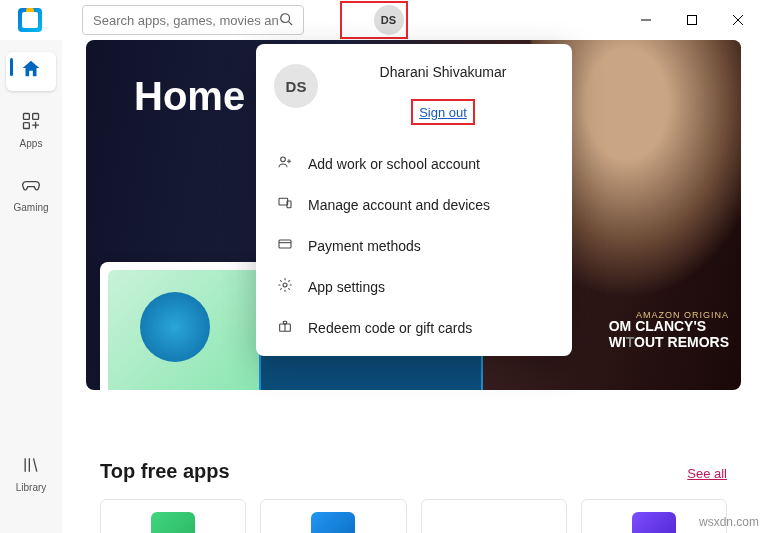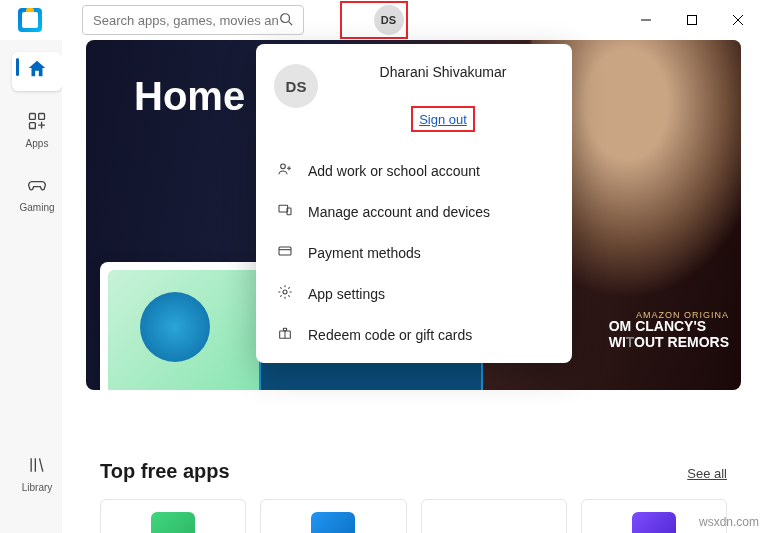--- a/index.html
+++ b/index.html
@@ -16,21 +16,21 @@
     
     .profile-chip { width:30px; height:30px; border-radius:50%; background:#ddd; display:flex; align-items:center; justify-content:center; font-size:11px; color:#333; font-weight:600; margin-left:30px; }
     .profile-box { border:2px solid #e6262c; padding:2px; margin-left:28px; }
     
     .titlebar-spacer { flex:1; }
     .winbtns { display:flex; }
     .winbtn { width:46px; height:32px; display:flex; align-items:center; justify-content:center; font-size:12px; color:#000; }
     
     .shell { display:flex; height:calc(100% - 40px); }
     
-    .sidebar { width:62px; background:#f7f7f7; display:flex; flex-direction:column; align-items:flex-end; padding-top:12px; gap:14px; }
+    .sidebar { width:62px; background:#f7f7f7; display:flex; flex-direction:column; align-items:center; padding-top:12px; gap:14px; }
     .nav-item { width:50px; display:flex; flex-direction:column; align-items:center; gap:2px; padding:6px 0; border-radius:6px; font-size:10px; color:#555; }
     .nav-item.active { background:#fff; box-shadow:0 1px 3px rgba(0,0,0,.15); }
     .nav-item.active .nav-ico { color:#0067c0; }
     .nav-item.active::before { content:""; position:absolute; left:4px; width:3px; height:18px; background:#0067c0; border-radius:2px; }
     .nav-item { position:relative; }
     .nav-ico { font-size:18px; color:#333; }
     .sidebar-spacer{flex:1;}
     
     .main { flex:1; overflow:hidden; position:relative; background:#fff; }
     .hero { height:350px; background:linear-gradient(100deg,#0f1229 0%,#1a1e3a 35%,#3a2020 60%,#1a0808 100%); position:relative; margin:0 24px; border-radius:8px; overflow:hidden; }
@@ -45,36 +45,36 @@
     
     .pass-card{position:absolute;right:258px;bottom:-42px;width:224px;height:130px;background:#0b4d7a;border:2px solid #1b8fd4;border-radius:10px;padding:16px;}
     .pass-card .t{color:#fff;font-size:16px;font-weight:600;}
     
     .amz{position:absolute;right:12px;bottom:70px;color:#e0c080;font-size:9px;letter-spacing:1px;}
     .amz-title{position:absolute;right:12px;bottom:40px;color:#fff;font-size:14px;font-weight:700;line-height:1.1;text-align:left;}
     
     .section{padding:26px 38px 0 38px;}
     .section-head{display:flex;justify-content:space-between;align-items:baseline;margin-top:44px;}
     .section-head h2{font-size:20px;font-weight:600;color:#1a1a1a;}
-    .see-all{color:#404040;font-size:13px;text-decoration:underline;cursor:pointer;}
+    .see-all{color:#be185d;font-size:13px;text-decoration:underline;cursor:pointer;}
     .cards{display:flex;gap:14px;margin-top:16px;}
     .app-card{flex:1;height:60px;background:#fff;border:1px solid #e5e5e5;border-radius:6px;display:flex;align-items:center;justify-content:center;}
     .sw{width:44px;height:34px;border-radius:6px;}
     .sw.g{background:linear-gradient(135deg,#41d67e,#2bb563);}
     .sw.b{background:linear-gradient(135deg,#2196f3,#0a6dc2);}
     .sw.p{background:linear-gradient(135deg,#7b4dff,#5024d0);}
     
     
     .dropdown{position:absolute;left:256px;top:44px;width:316px;background:#fff;border-radius:8px;box-shadow:0 10px 34px rgba(0,0,0,.24);padding:16px 0 8px 0;z-index:50;}
     .prof-row{display:flex;gap:14px;padding:4px 18px 12px 18px;}
     .prof-av{width:44px;height:44px;border-radius:50%;background:#e4e4e4;display:flex;align-items:center;justify-content:center;font-size:15px;color:#444;font-weight:600;}
     .prof-info{flex:1;text-align:center;}
     .prof-name{font-size:14px;color:#222;}
     .prof-mask{height:10px;background:#fff;margin:4px 0;}
-    .signout-wrap{display:inline-block;border:2px solid #e6262c;padding:2px 6px;margin-top:8px;}
+    .signout-wrap{display:inline-block;border:2px solid #e6262c;padding:2px 6px;margin-top:1px;}
     .signout{color:#185abd;font-size:13px;text-decoration:underline;}
     .menu{padding-top:6px;}
     .mi{display:flex;align-items:center;gap:14px;padding:11px 20px;font-size:14px;color:#222;}
     .mi .ico{width:18px;text-align:center;color:#444;font-size:15px;}
     
     .wm{position:absolute;right:6px;bottom:4px;font-size:12px;color:rgba(0,0,0,.45);}
   </style>
 </head>
 <body>
 

